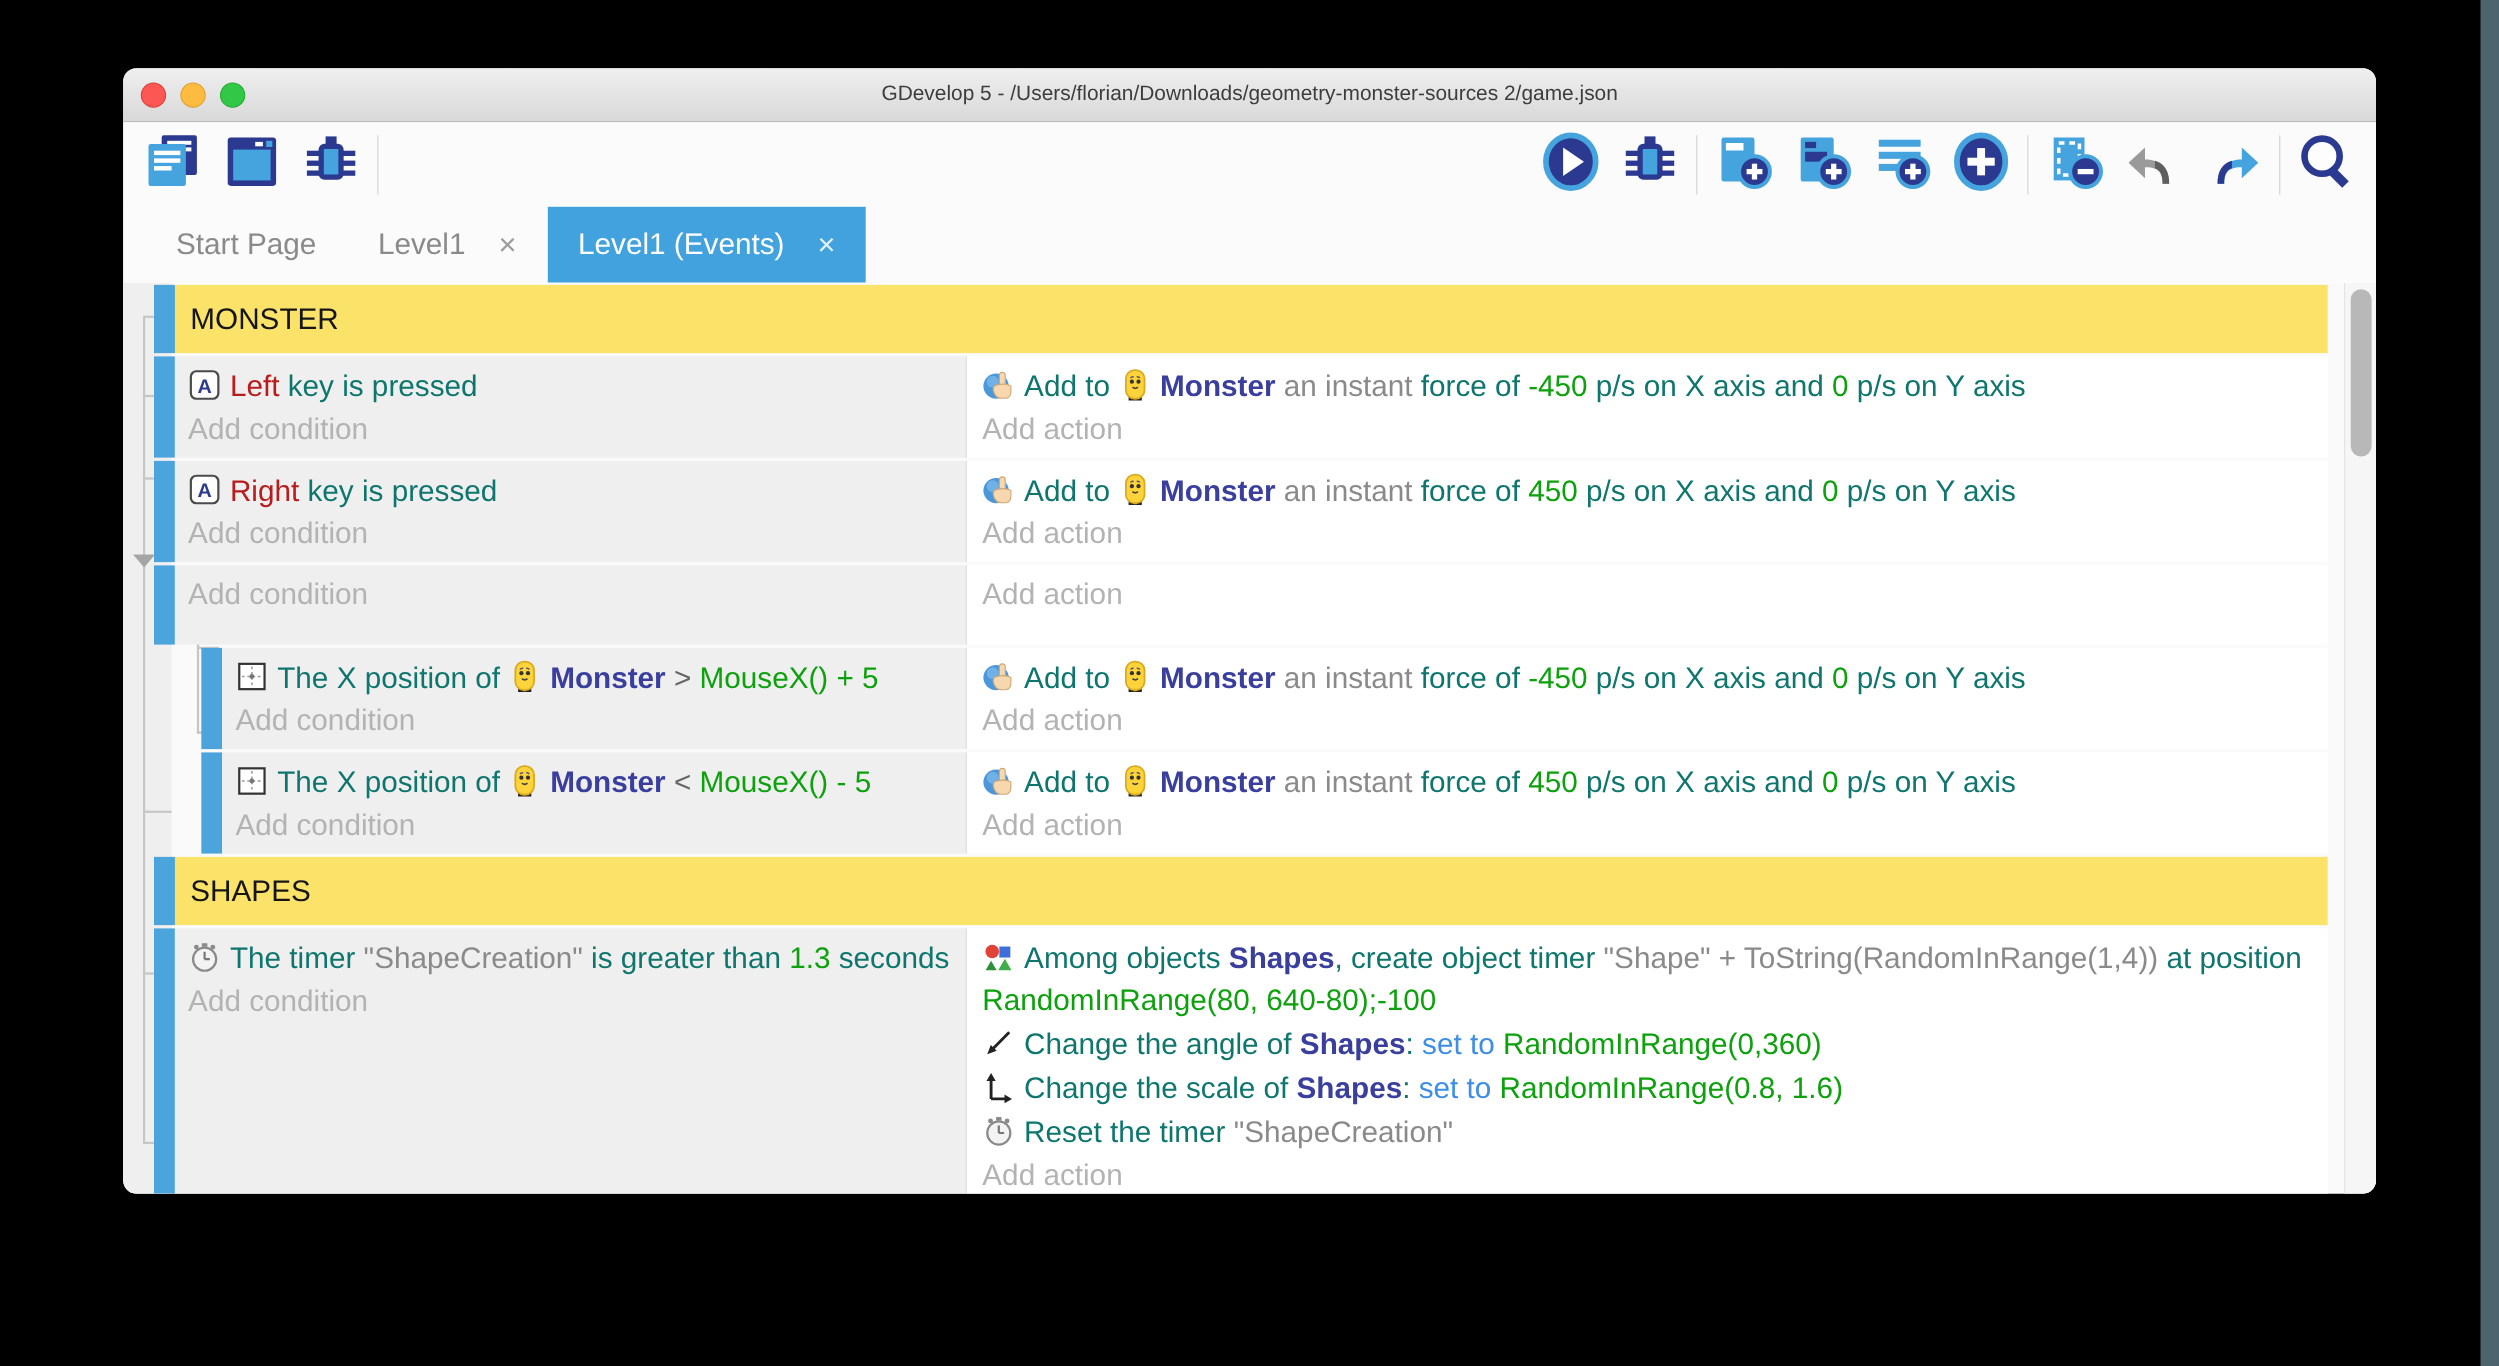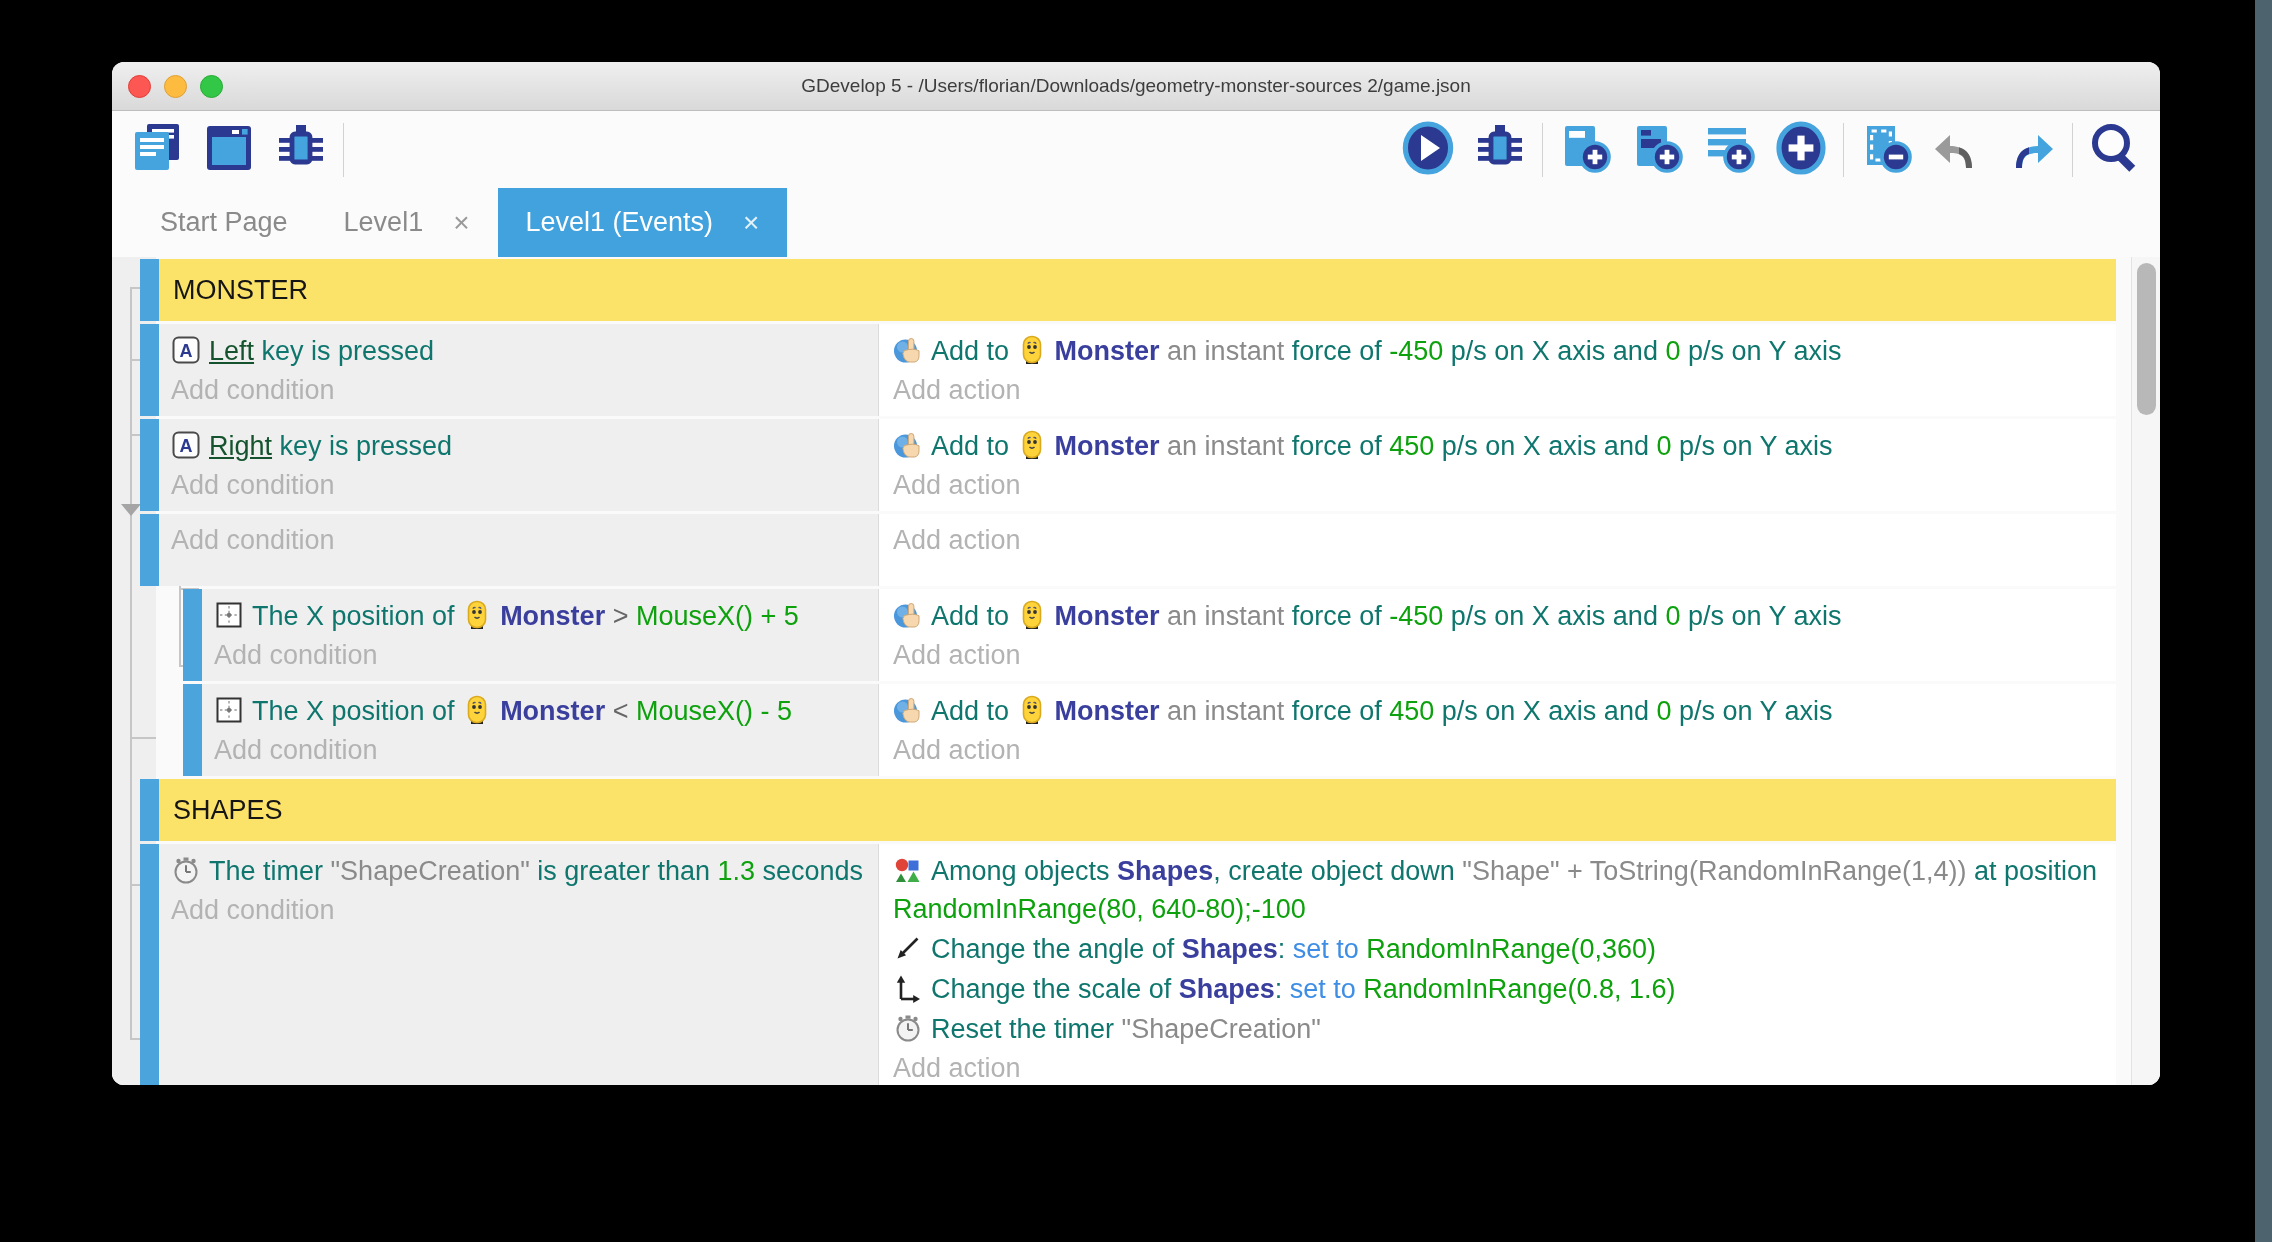--- a/index.html
+++ b/index.html
@@ -46,21 +46,21 @@
   .l1 .cond{width:677px;}
   .act{flex:1;background:#fff;padding:6px 14px 8px;box-sizing:border-box;}
   .line{font-size:27px;line-height:38px;color:#111;margin:2px 0;}
   .ph{font-size:27px;line-height:36px;color:#b3b3b3;margin-top:2px;cursor:pointer;}
   .ic{display:inline-block;width:30px;height:30px;vertical-align:-5px;margin-right:8px;}
   .ic svg{width:30px;height:30px;}
   .t-p{color:#0f766e;}
   .t-o{color:#3a3f9e;font-weight:bold;}
   .t-g{color:#0da10d;}
   .t-q{color:#8a8a8a;}
-  .t-prm{color:#14532d;text-decoration:underline;}
+  .t-prm{color:#b91c1c;}
   .t-st{color:#3e8ee5;}
   .t-op{color:#666;}
   
   .vtrack{position:absolute;right:0;top:0;width:28px;height:100%;background:#f6f6f6;border-left:1px solid #e3e3e3;}
   .vthumb{position:absolute;right:4px;top:6px;width:19px;height:152px;background:#b8b8b8;border-radius:10px;cursor:pointer;}
 </style>
 </head>
 <body>
 
 <div class="screen-edge"></div>
@@ -384,21 +384,21 @@
                   <line x1="15" y1="17" x2="19.8" y2="17" stroke="#777" stroke-width="2"></line>
                 </svg></span><span class="t-p">The timer </span><span class="t-q">"ShapeCreation"</span><span class="t-p"> is greater than </span><span class="t-g">1.3</span><span class="t-p"> seconds</span></div>
             <div class="ph">Add condition</div>
           </div>
           <div class="act">
             <div class="line"><span class="ic"><svg viewBox="0 0 30 30">
                   <circle cx="9" cy="10" r="6.2" fill="#e04438"></circle>
                   <rect x="15.5" y="5.5" width="10" height="10" fill="#3e6fd9"></rect>
                   <path d="M14.5 27 l6 -10.5 l6 10.5 Z" fill="#3fae49"></path>
                   <path d="M3 27 l5 -8.5 l5 8.5 Z" fill="#2f8f3a"></path>
-                </svg></span><span class="t-p">Among objects </span><span class="t-o">Shapes</span><span class="t-p">, create object down </span><span class="t-q">"Shape" + ToString(RandomInRange(1,4))</span><span class="t-p"> at position </span><span class="t-g">RandomInRange(80, 640-80);-100</span></div>
+                </svg></span><span class="t-p">Among objects </span><span class="t-o">Shapes</span><span class="t-p">, create object timer </span><span class="t-q">"Shape" + ToString(RandomInRange(1,4))</span><span class="t-p"> at position </span><span class="t-g">RandomInRange(80, 640-80);-100</span></div>
             <div class="line"><span class="ic"><svg viewBox="0 0 30 30">
                   <line x1="24.5" y1="5.5" x2="9" y2="21" stroke="#222" stroke-width="2.6"></line>
                   <path d="M4.5 25.5 l3.2 -8.6 l5.4 5.4 Z" fill="#222"></path>
                 </svg></span><span class="t-p">Change the angle of </span><span class="t-o">Shapes</span><span class="t-p">: </span><span class="t-st">set to </span><span class="t-g">RandomInRange(0,360)</span></div>
             <div class="line"><span class="ic"><svg viewBox="0 0 30 30">
                   <line x1="8" y1="26" x2="8" y2="8" stroke="#222" stroke-width="2.6"></line>
                   <path d="M8 2.5 l-4.2 7.2 h8.4 Z" fill="#222"></path>
                   <line x1="8" y1="26" x2="21" y2="26" stroke="#222" stroke-width="2.6"></line>
                   <path d="M27 26 l-6.8 -4 v8 Z" fill="#222"></path>
                 </svg></span><span class="t-p">Change the scale of </span><span class="t-o">Shapes</span><span class="t-p">: </span><span class="t-st">set to </span><span class="t-g">RandomInRange(0.8, 1.6)</span></div>

